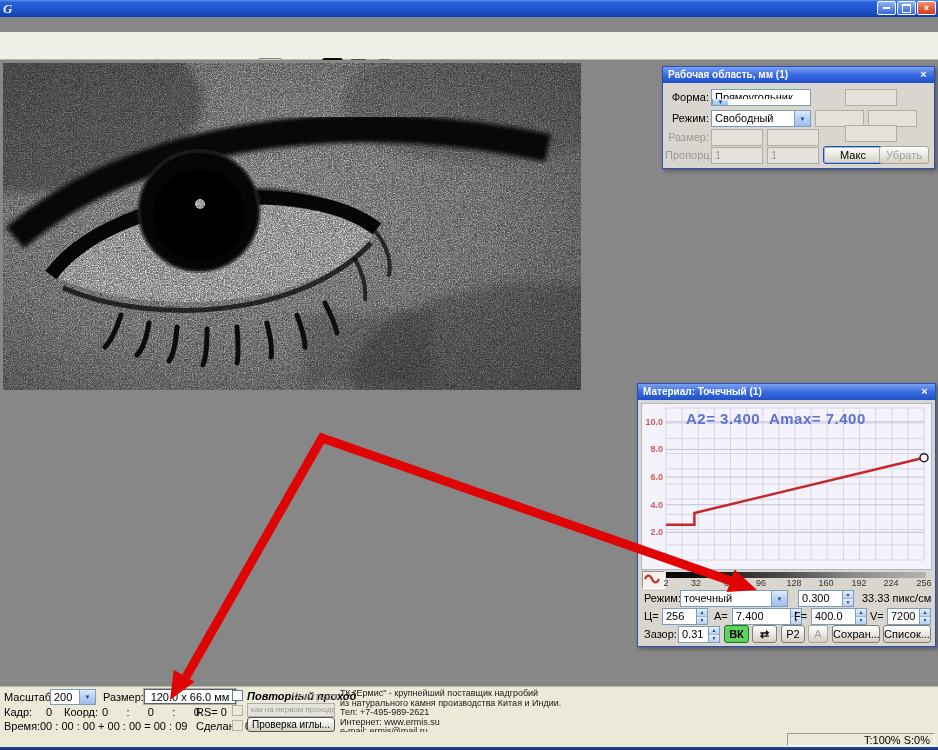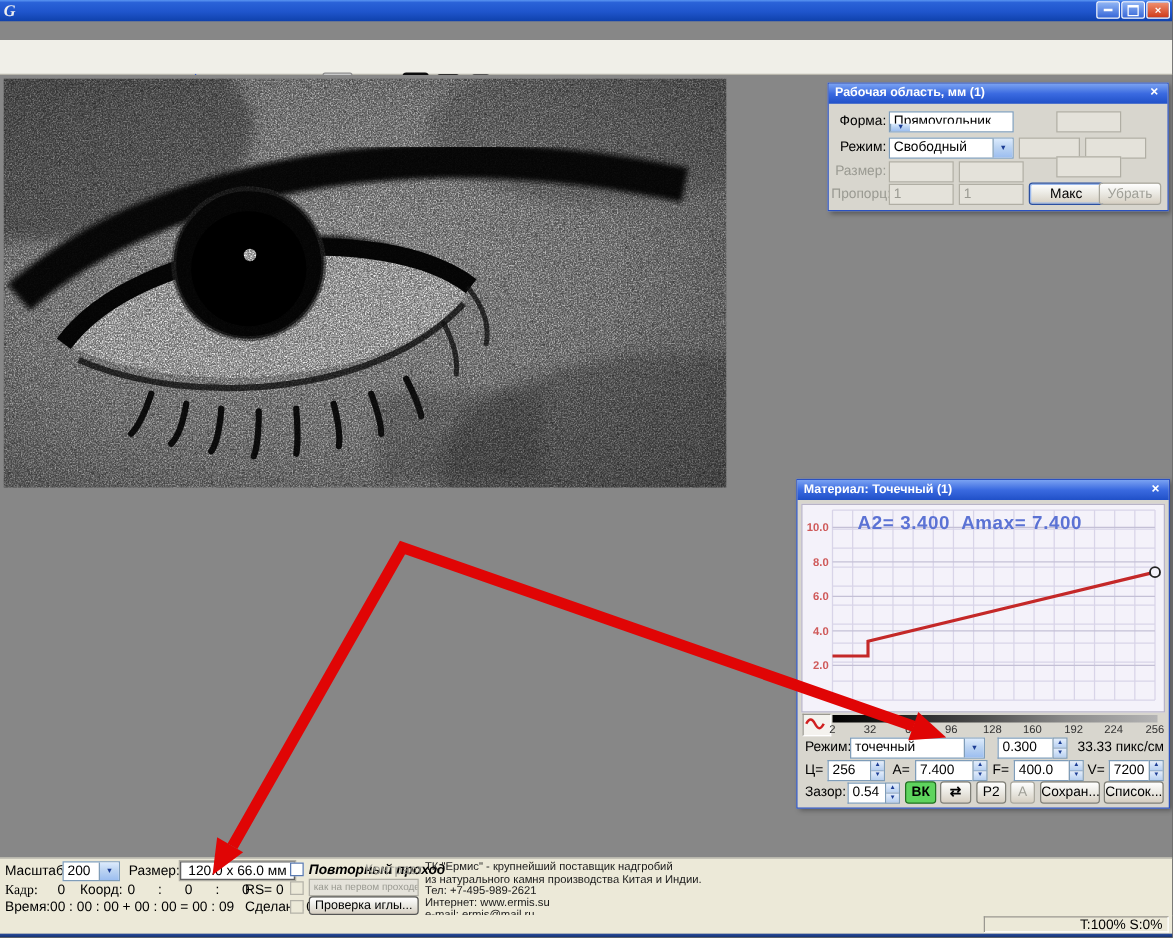--- a/index.html
+++ b/index.html
@@ -383,21 +383,21 @@
     <span class="plabel" style="left:224px;top:206px;">33.33 пикс/см</span>
     <span class="plabel" style="left:6px;top:224px;">Ц=</span>
     <div class="spinbox" style="left:24px;top:224px;width:46px;">
       <span class="val">256</span>
       <span class="spin">
           <span>▲</span>
           <span>▼</span>
         </span>
     </div>
     <span class="plabel" style="left:76px;top:224px;">А=</span>
-    <div class="spinbox" style="left:94px;top:224px;width:58px;">
+    <div class="spinbox" style="left:94px;top:224px;width:70px;">
       <span class="val">7.400</span>
       <span class="spin">
           <span>▲</span>
           <span>▼</span>
         </span>
     </div>
     <span class="plabel" style="left:156px;top:224px;">F=</span>
     <div class="spinbox" style="left:173px;top:224px;width:56px;">
       <span class="val">400.0</span>
       <span class="spin">
@@ -408,21 +408,21 @@
     <span class="plabel" style="left:232px;top:224px;">V=</span>
     <div class="spinbox" style="left:249px;top:224px;width:44px;">
       <span class="val">7200</span>
       <span class="spin">
           <span>▲</span>
           <span>▼</span>
         </span>
     </div>
     <span class="plabel" style="left:6px;top:242px;">Зазор:</span>
     <div class="spinbox" style="left:40px;top:242px;width:42px;">
-      <span class="val">0.54</span>
+      <span class="val">0.31</span>
       <span class="spin">
           <span>▲</span>
           <span>▼</span>
         </span>
     </div>
     <span class="xpbtn green" style="left:86px;top:241px;width:25px;">ВК</span>
     <span class="xpbtn" style="left:114px;top:241px;width:25px;font-weight:bold;"><span>⇄</span></span>
     <span class="xpbtn" style="left:143px;top:241px;width:24px;">P2</span>
     <span class="xpbtn dis" style="left:170px;top:241px;width:20px;">А</span>
     <span class="xpbtn" style="left:194px;top:241px;width:48px;">Сохран...</span>
@@ -430,21 +430,21 @@
   </div>
 
   <div class="abs bottombar">
     <span class="btxt" style="left:4px;top:4px;">Масштаб:</span>
     <div class="combo" style="left:50px;top:2px;width:46px;height:16px;">
       <span class="txt">200</span>
       <span class="arr">▼</span>
     </div>
     <span class="btxt" style="left:103px;top:4px;">Размер:</span>
     <span class="sizefield" style="left:144px;top:2px;width:92px;">120.0 x 66.0 мм</span>
-    <span class="btxt" style="left:4px;top:19px;font-family:Liberation Serif, serif;">Кадр:</span>
+    <span class="btxt" style="left:4px;top:19px;">Кадр:</span>
     <span class="btxt" style="left:46px;top:19px;">0</span>
     <span class="btxt" style="left:64px;top:19px;">Коорд:</span>
     <span class="btxt" style="left:102px;top:19px;">0      :      0      :      0</span>
     <span class="btxt" style="left:196px;top:19px;">RS= 0</span>
     <span class="btxt" style="left:4px;top:33px;">Время:</span>
     <span class="btxt" style="left:40px;top:33px;">00 : 00 : 00 + 00 : 00 = 00 : 09</span>
     <span class="btxt" style="left:196px;top:33px;">Сделано:</span>
     <span class="btxt" style="left:245px;top:33px;">0 %</span>
 
     <span class="cb" style="left:232px;top:3px;"></span>

